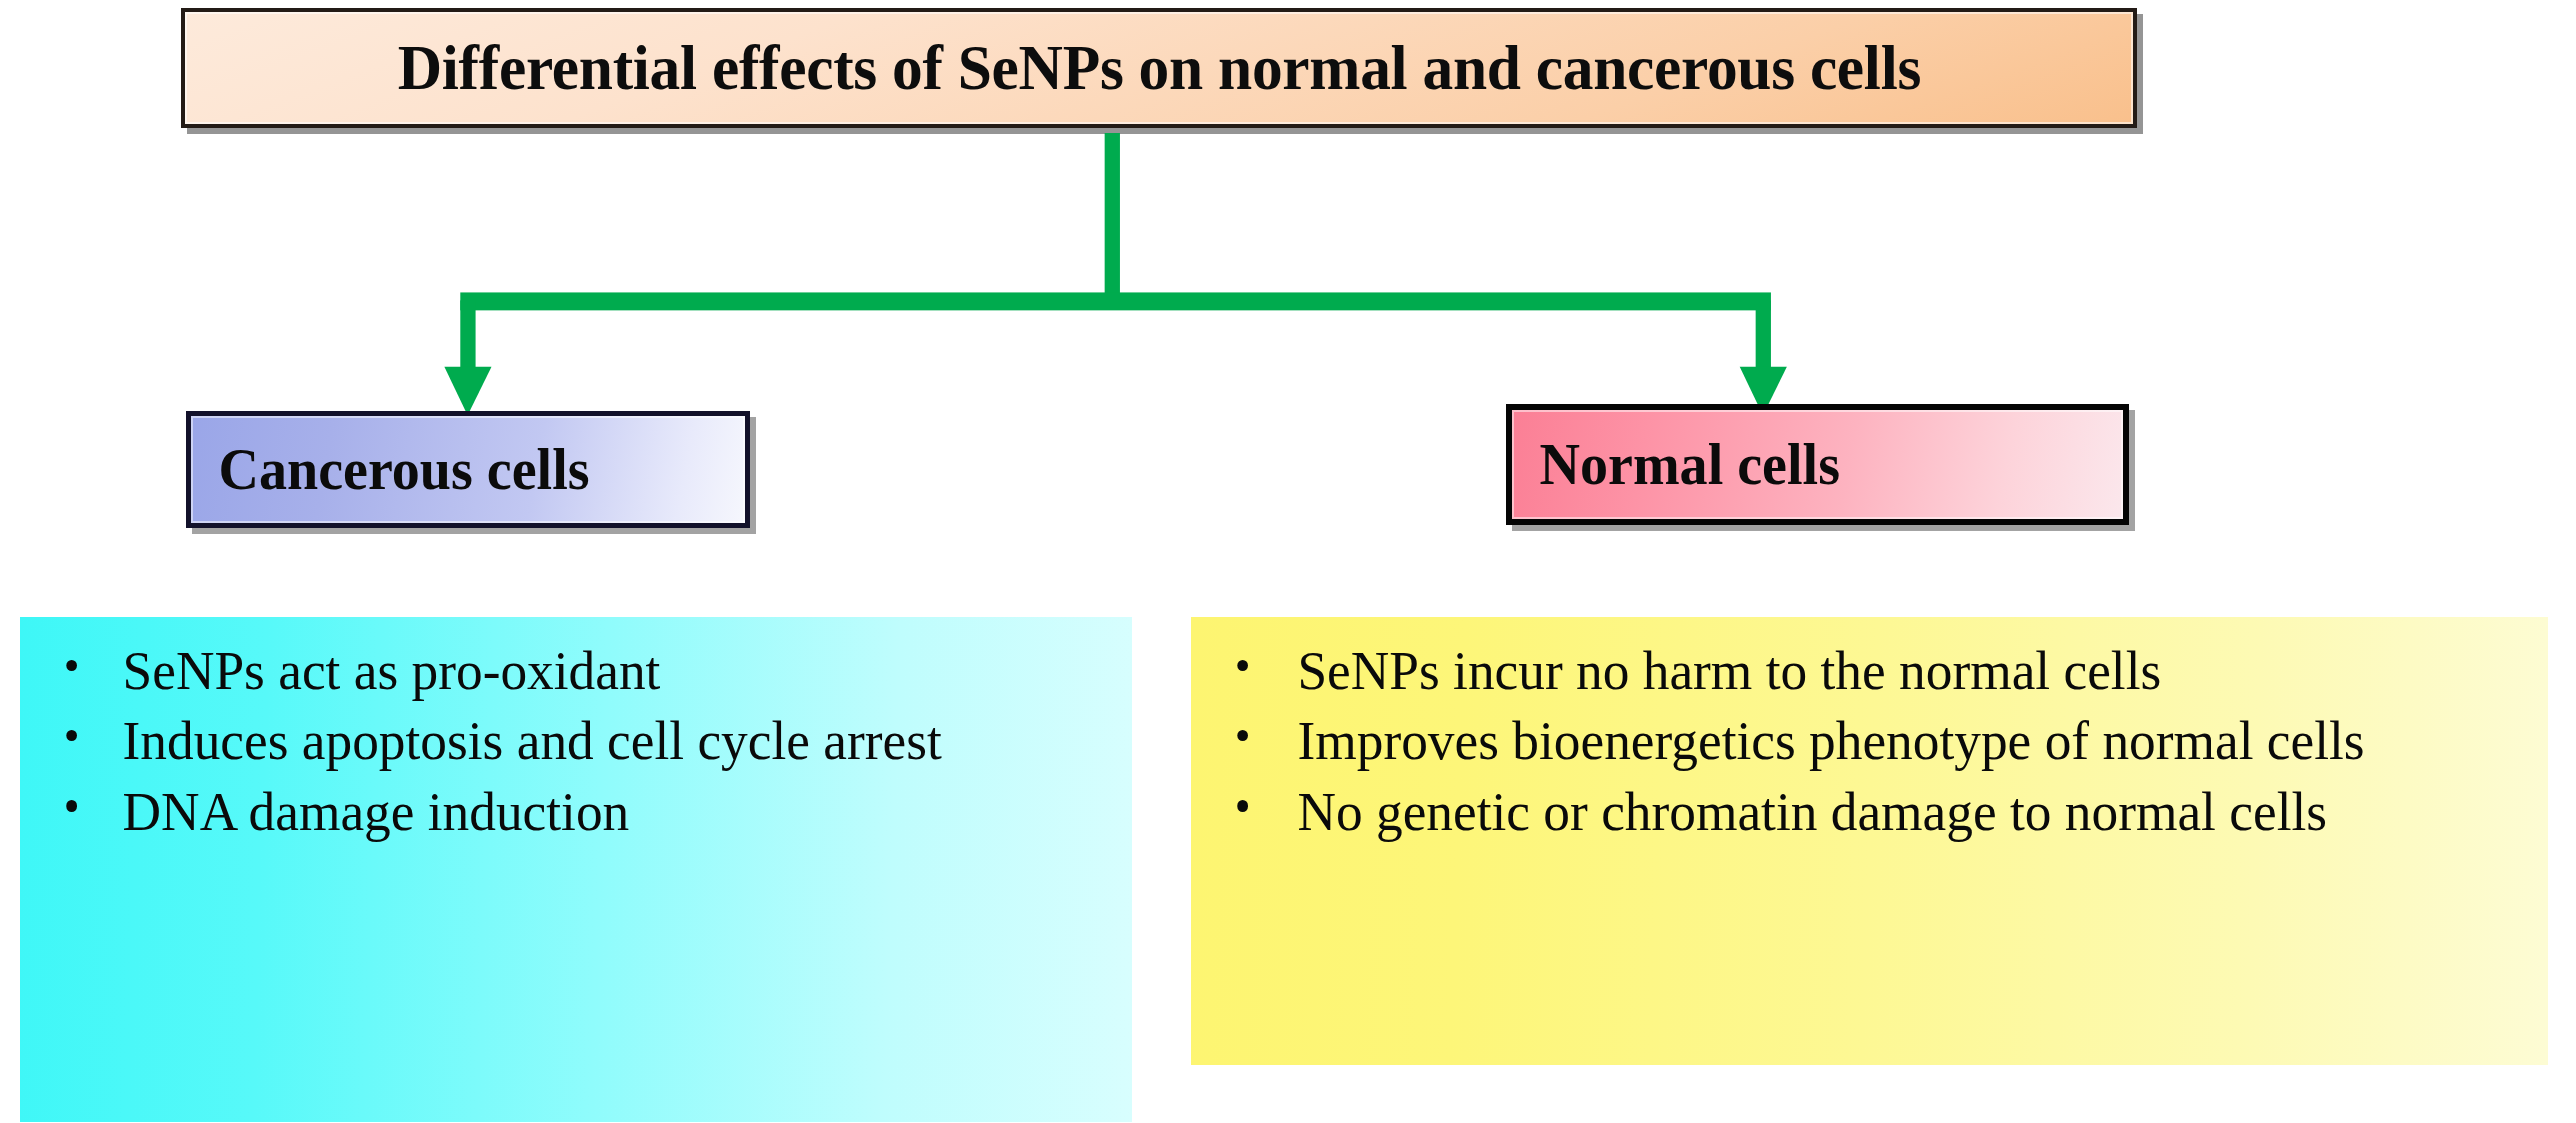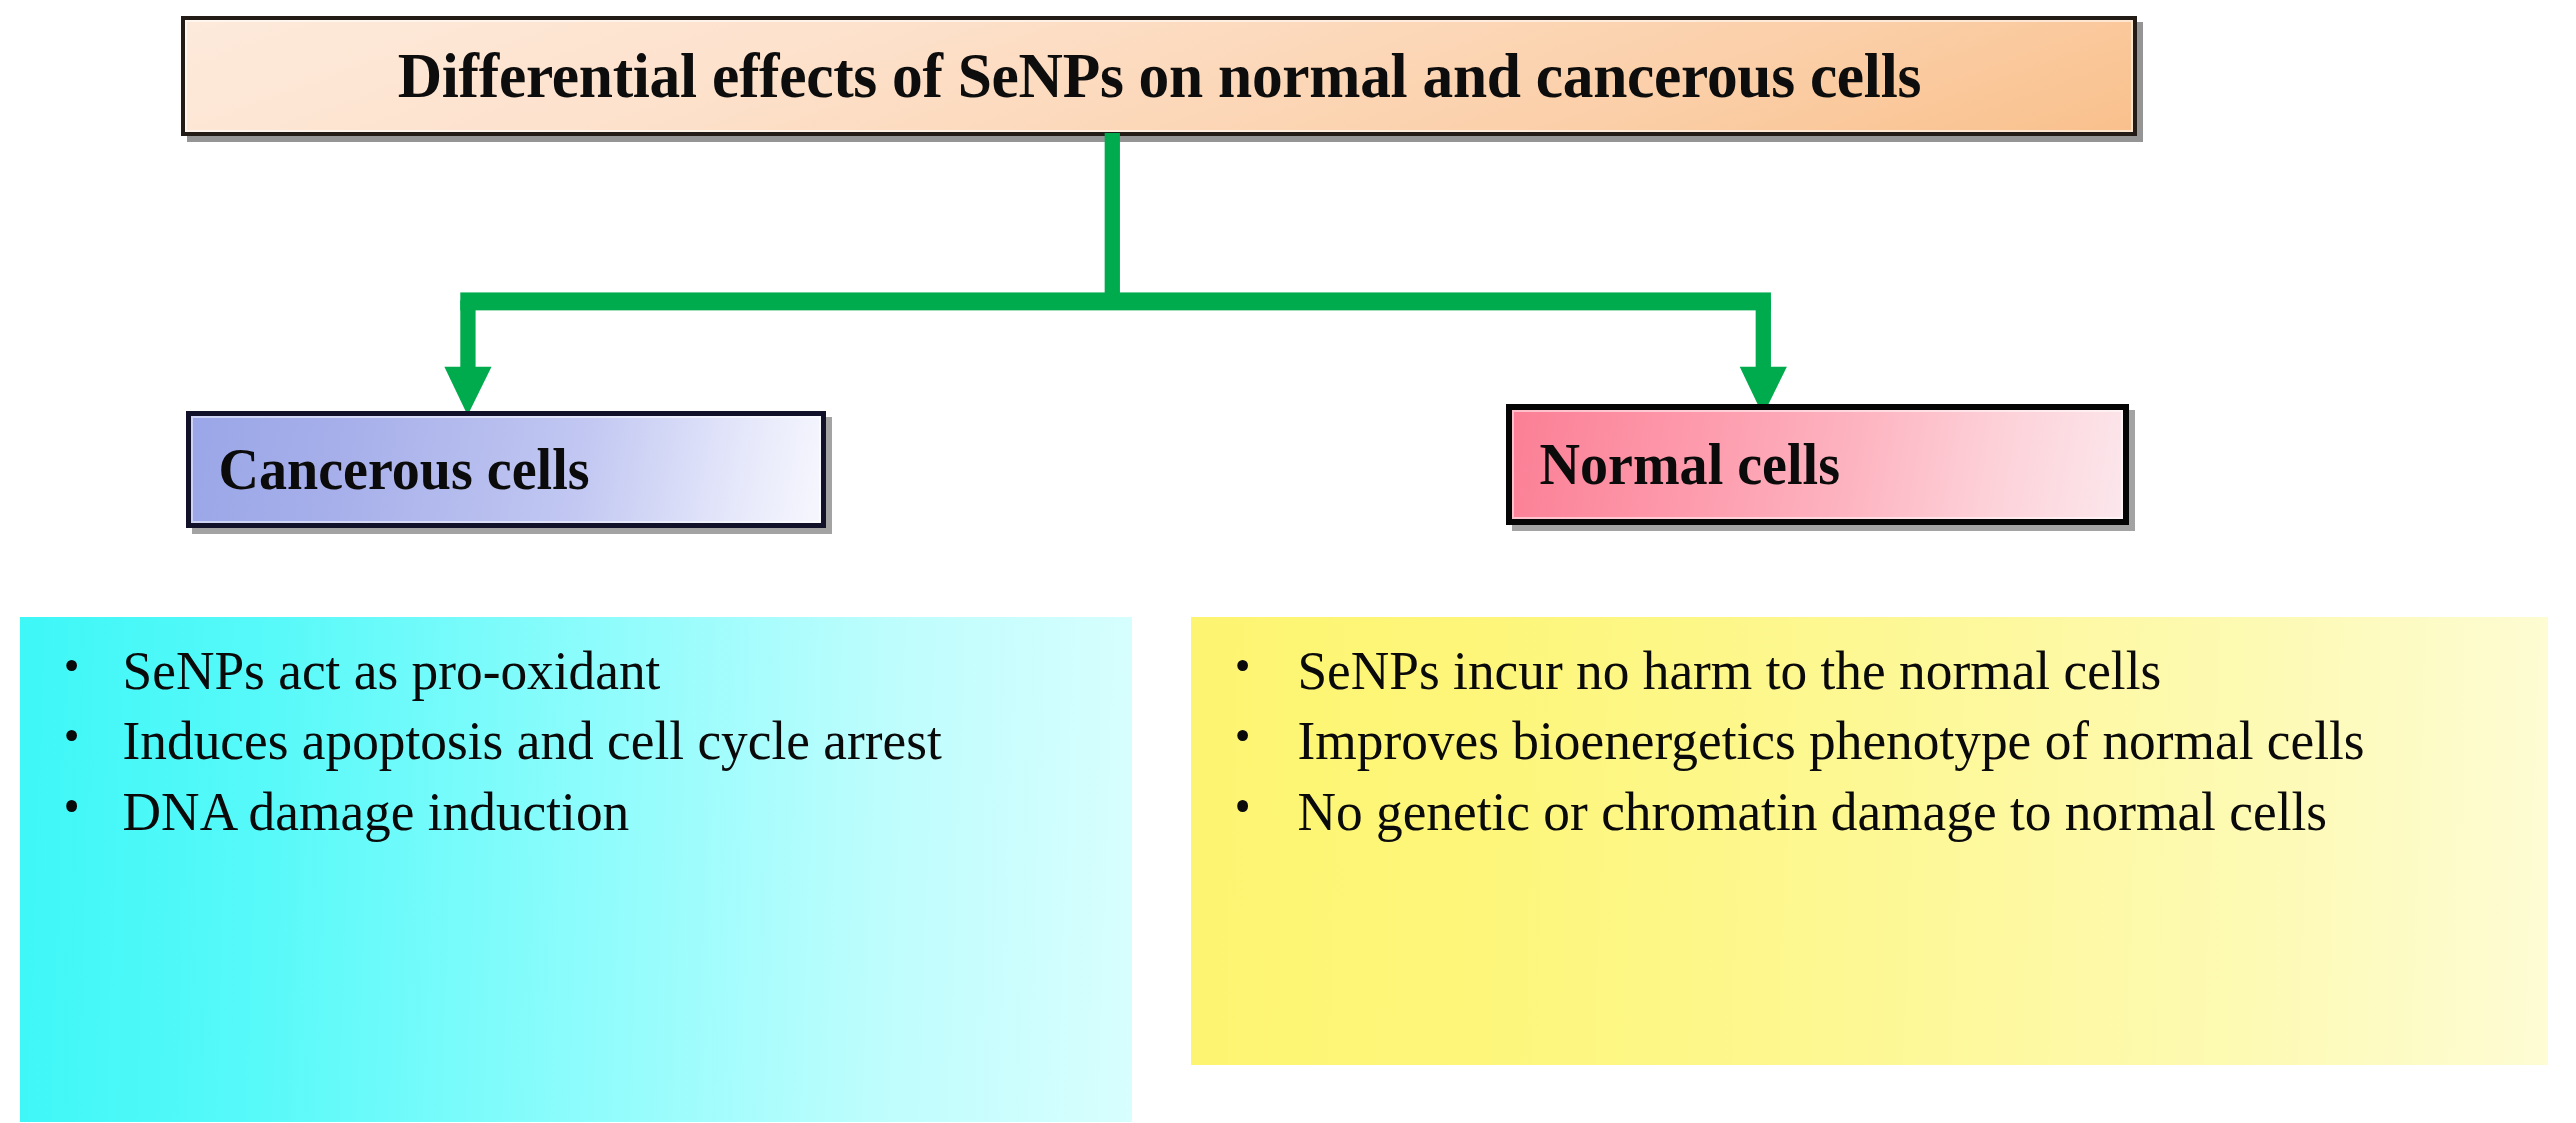--- a/index.html
+++ b/index.html
@@ -12,21 +12,21 @@
     height: 1123px;
     position: relative;
     overflow: hidden;
     font-family: "Liberation Serif", "DejaVu Serif", serif;
   }
 
   
   #title-box {
     position: absolute;
     left: 181px;
-    top: 16px;
+    top: 8px;
     width: 1956px;
     height: 120px;
     box-sizing: border-box;
     border: 4.7px solid #231b16;
     background: linear-gradient(160deg, #fdeadb 0%, #fde2cd 30%, #fbcfa8 75%, #f9c08c 100%);
     box-shadow: 6px 6px 0 0 rgba(130,130,130,0.85);
     display: flex;
     align-items: center;
     justify-content: center;
   }
@@ -77,21 +77,21 @@
     white-space: nowrap;
     transform: scaleX(0.95);
     transform-origin: left center;
     z-index: 2;
     padding-left: 29px;
   }
 
   #cancerous-box {
     left: 186px;
     top: 411px;
-    width: 640px;
+    width: 564px;
     height: 117px;
     border: 5.3px solid #12112a;
     background: linear-gradient(100deg, #9aa6e8 0%, #a7b0ea 25%, #c2c8f2 62%, #e8eafb 88%, #f6f7fd 100%);
   }
   #normal-box {
     left: 1506px;
     top: 404px;
     width: 623px;
     height: 121px;
     border: 6.7px solid #050505;

